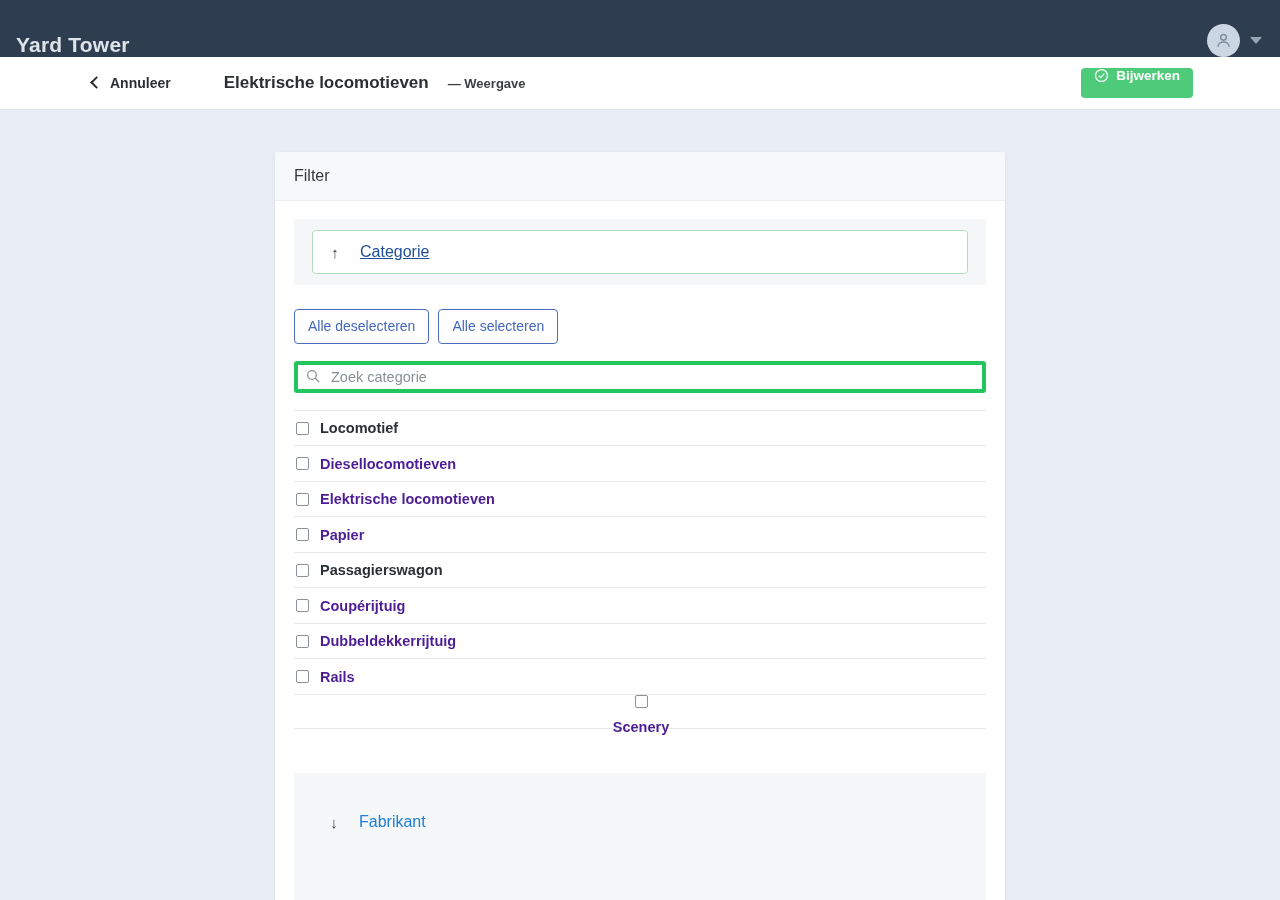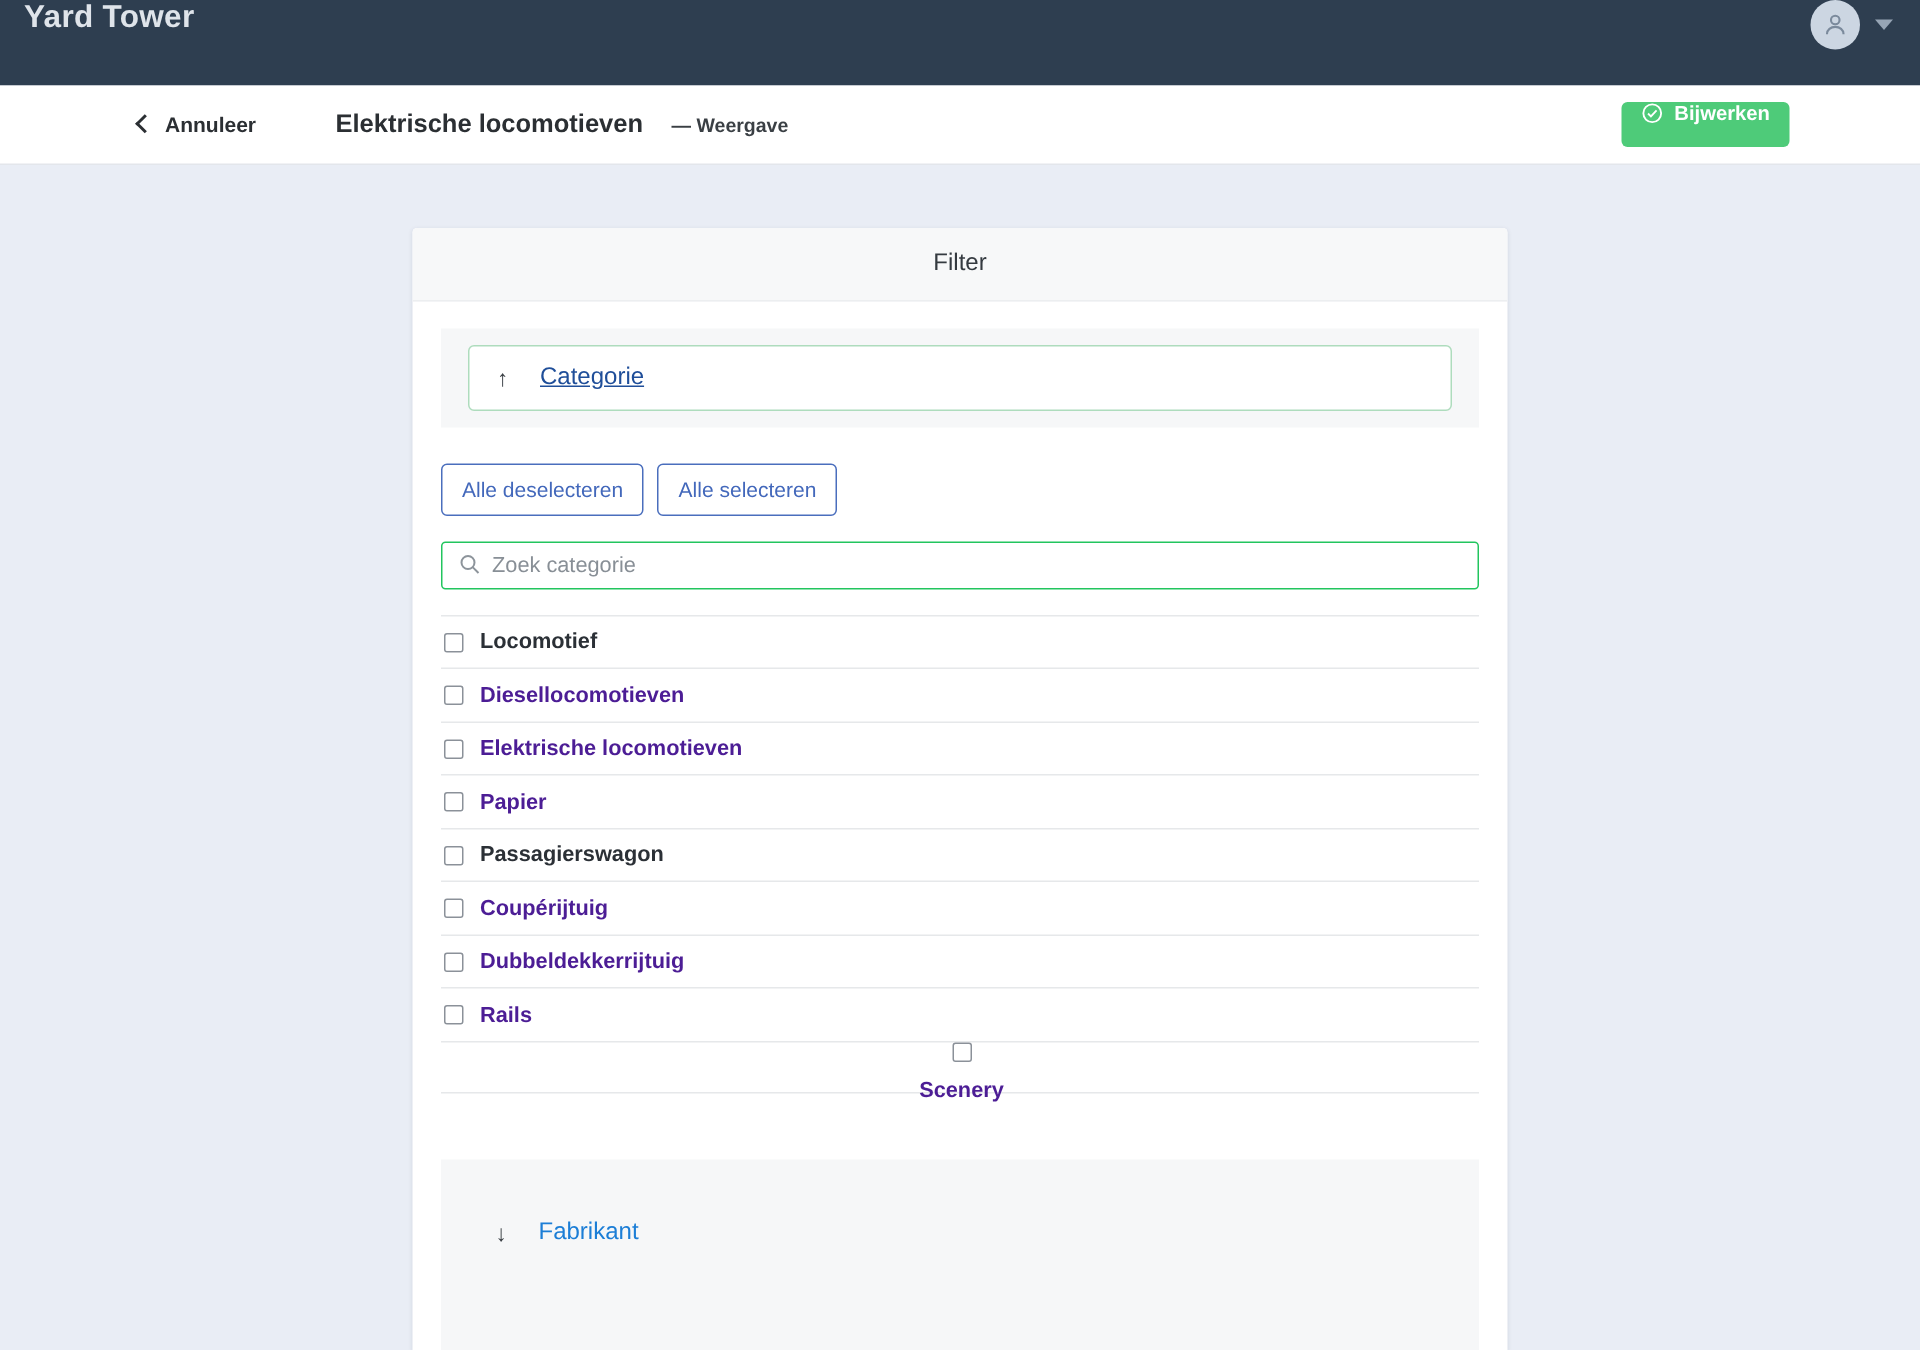--- a/index.html
+++ b/index.html
@@ -10,21 +10,21 @@
     background: #e9edf5;
     font-family: "Liberation Sans", sans-serif;
     -webkit-font-smoothing: antialiased;
   }
 
   
   .navbar {
     height: 57px;
     background: #2e3e50;
     display: flex;
-    align-items: flex-start;
+    align-items: flex-end;
     justify-content: space-between;
     padding: 0 18px 0 16px;
   }
   .brand {
     color: #dfe4ea;
     font-size: 21px;
     font-weight: 600;
     letter-spacing: .2px;
   }
   .nav-right { display: flex; align-items: center; gap: 10px; }
@@ -112,21 +112,20 @@
     box-shadow: 0 1px 3px rgba(22,40,70,.10);
     overflow: hidden;
   }
   .card-header {
     height: 49px;
     background: #f7f8f9;
     border-bottom: 1px solid #eceef0;
     display: flex;
     align-items: center;
     padding: 0 19px;
-    justify-content: center;
   }
   .card-header-title {
     font-size: 16px;
     color: #343a40;
   }
 
   
   .acc-head-wrap {
     background: #f6f7f8;
     padding: 11px 18px;
@@ -177,21 +176,21 @@
 
   
   .search-wrap {
     margin-top: 17px;
     position: relative;
     height: 32px;
   }
   .search-input {
     width: 100%;
     height: 32px;
-    border: 1px solid #22c55e;
+    border: 4px solid #22c55e;
     border-radius: 3px;
     padding: 0 10px 0 33px;
     font-size: 14.5px;
     color: #3b4045;
     font-family: "Liberation Sans", sans-serif;
     outline: none;
     background: #fff;
   }
   .search-input::placeholder { color: #888f96; }
   .search-icon {

